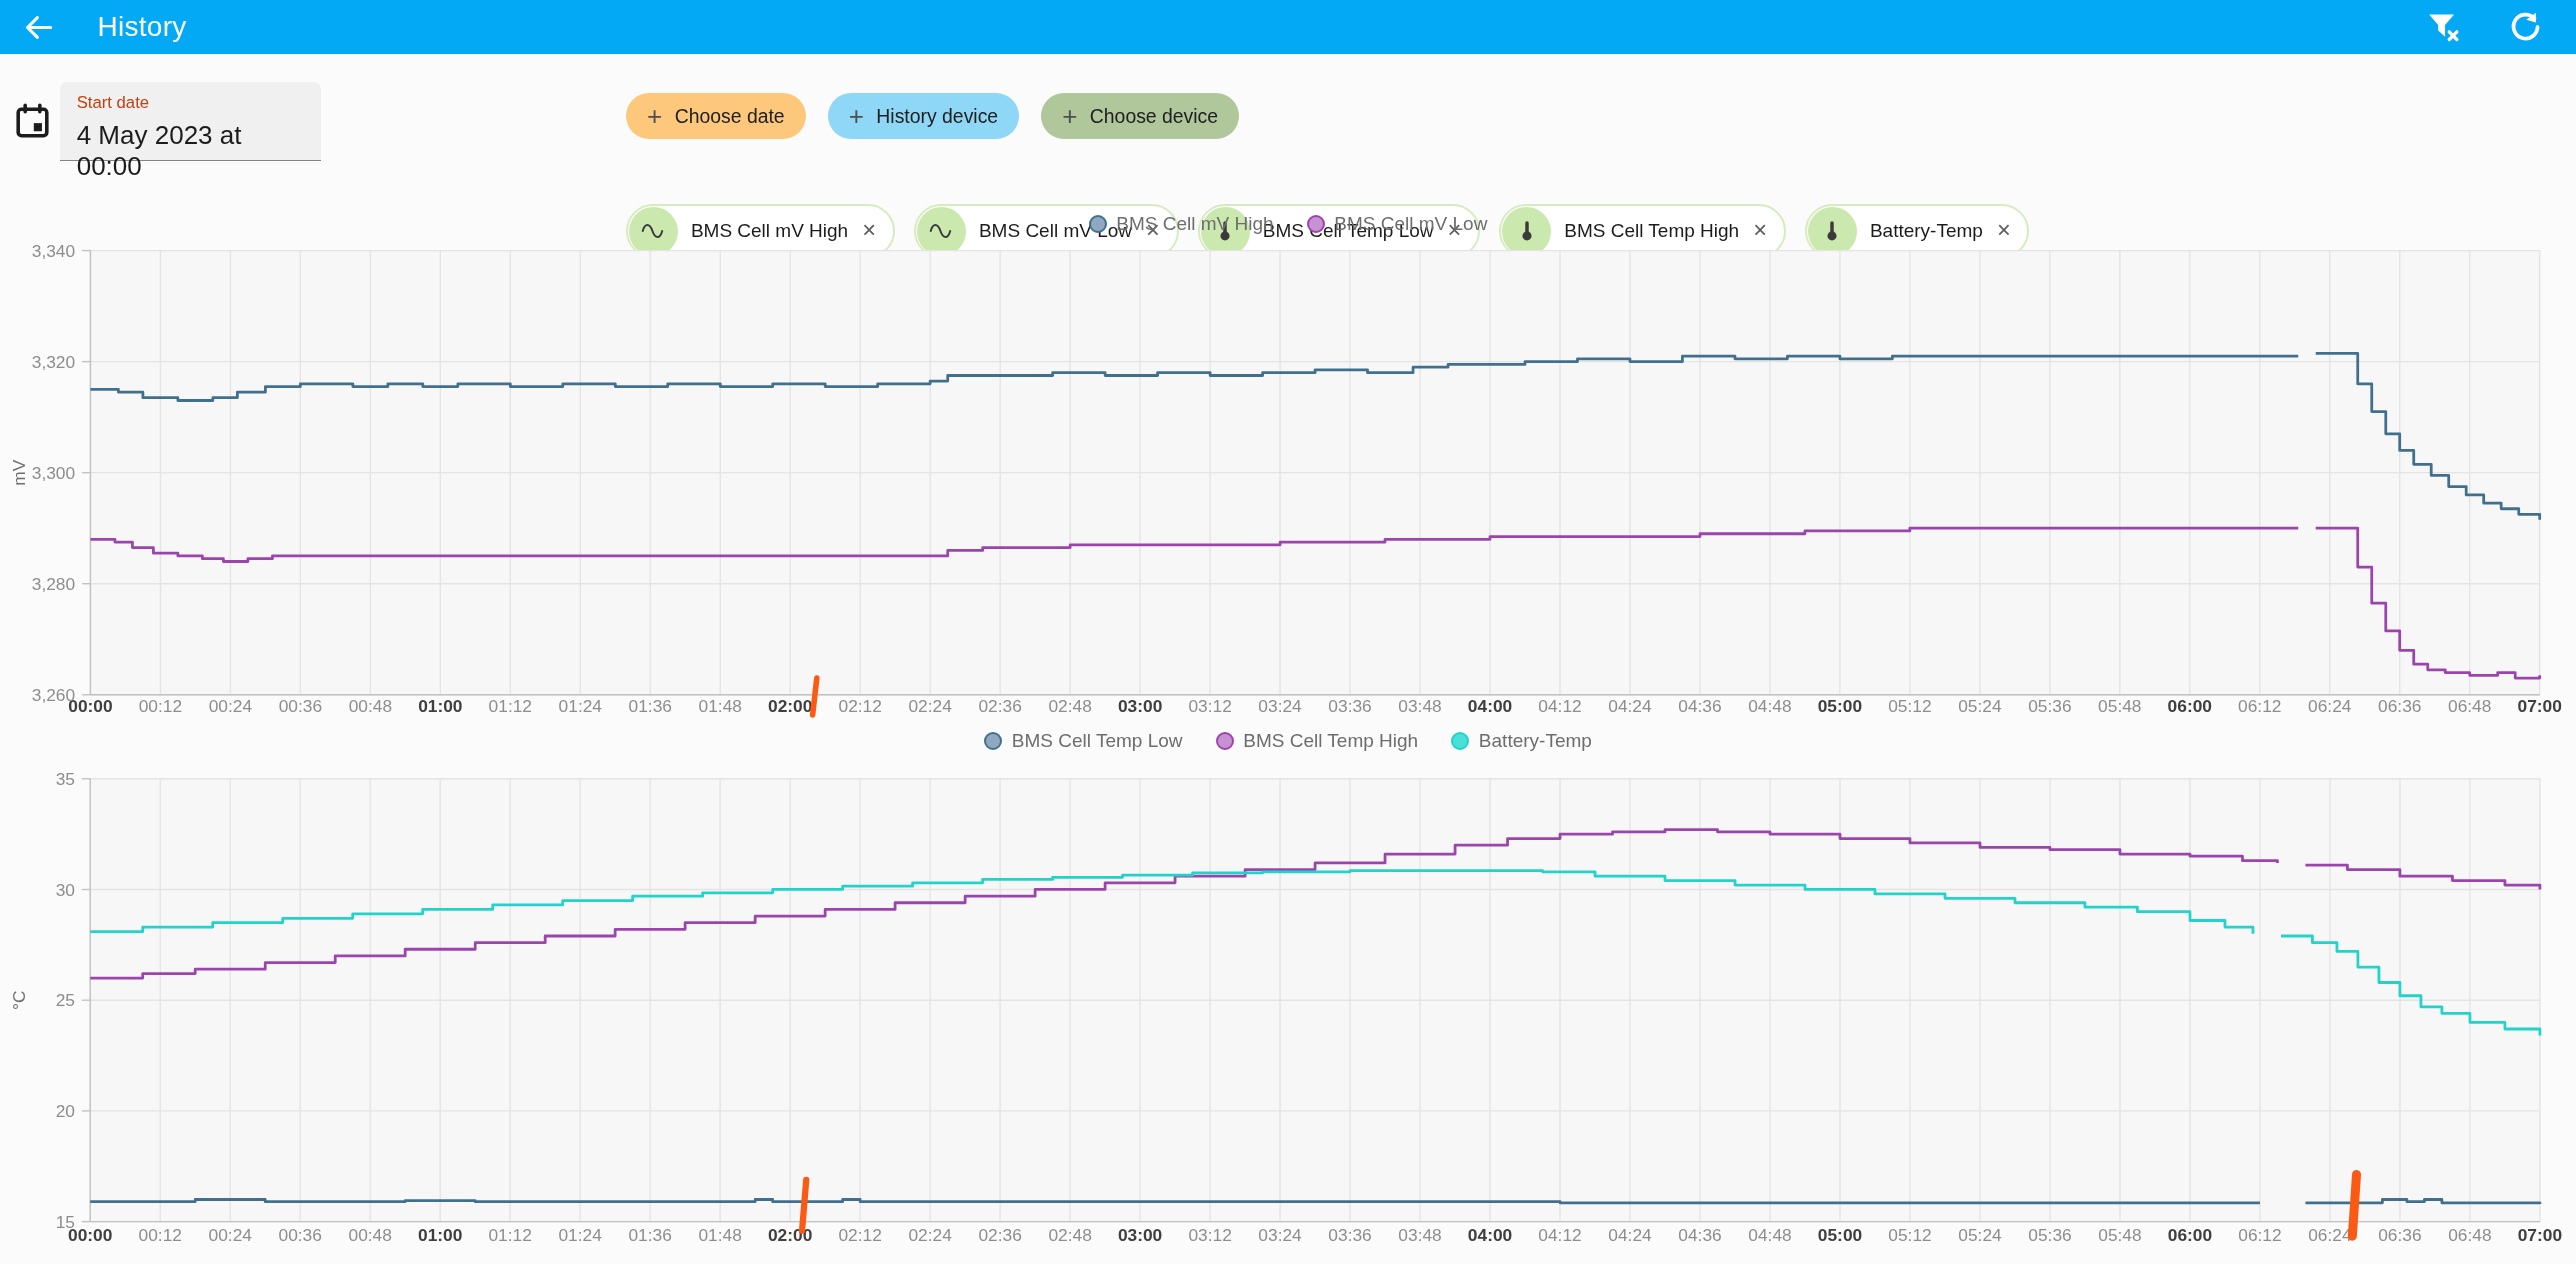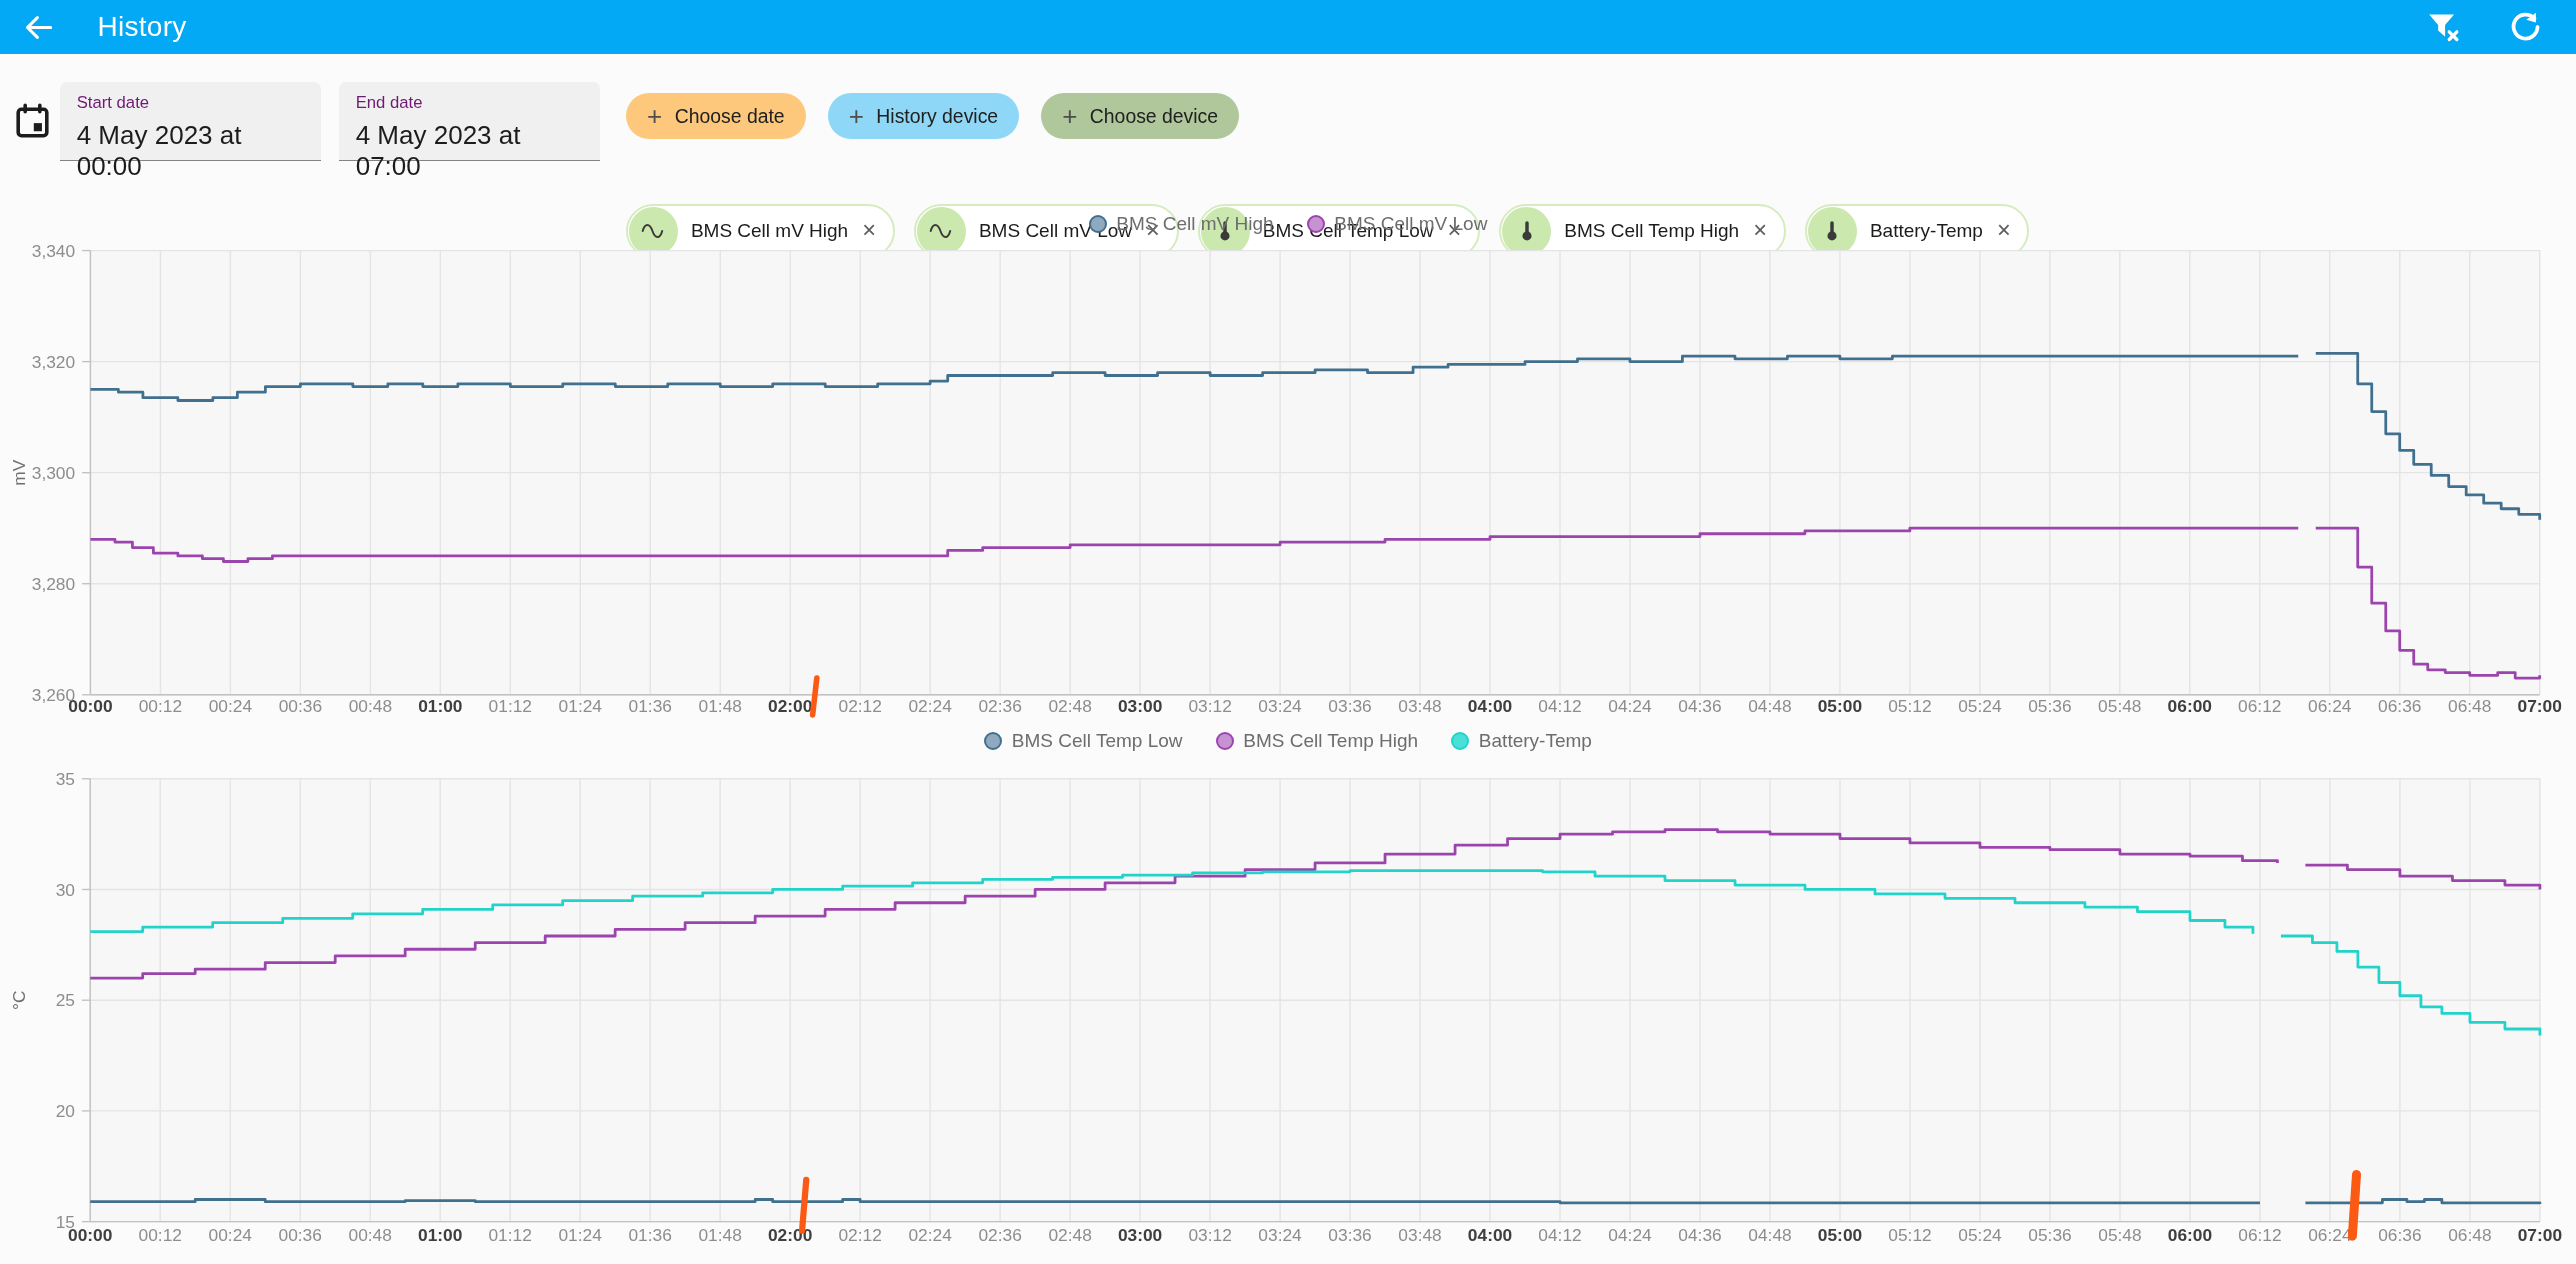--- a/index.html
+++ b/index.html
@@ -11,21 +11,21 @@
   .appbar .title { font-size:28px; font-weight:500; margin-left:39px; letter-spacing:0.3px; }
   .appbar .spacer { flex:1; }
   .iconbtn { width:44px; height:44px; display:flex; align-items:center; justify-content:center; cursor:pointer; }
   .iconbtn.filter { margin-right:39px; }
   .iconbtn.refresh { margin-right:28px; }
 
   
   .toolbar { position:absolute; left:0; top:60px; width:2576px; height:150px; }
   .cal { position:absolute; left:12.5px; top:42px; }
   .datefield { position:absolute; top:22px; width:261px; height:79px; background:#f0f0f0; border-bottom:1.4px solid #838383; border-radius:7px 7px 0 0; padding:11px 16.7px; cursor:pointer; }
-  .datefield .lab { font-size:16.7px; color:#701a75; }
+  .datefield .lab { font-size:16.7px; color:#c2410c; }
   .datefield .val { font-size:26px; color:#1c1c1c; margin-top:7px; }
   #startdate { left:60px; }
   #enddate { left:339px; }
 
   .chips1 { position:absolute; left:626px; top:33px; display:flex; gap:22px; }
   .chip { display:inline-flex; align-items:center; height:46px; border-radius:23px; padding:0 21px; font-size:19.4px; color:#202020; cursor:pointer; white-space:nowrap; }
   .chip .plus { font-size:26px; color:#4e4e4e; font-weight:400; margin-right:12.5px; line-height:1; }
   .chip.area { background:#fdc87c; }
   .chip.device { background:#8ed7f7; }
   .chip.entity { background:#afc79b; }
@@ -77,24 +77,20 @@
   <div class="cal">
     <svg width="39" height="39" viewBox="0 0 24 24">
         <rect x="3.2" y="4.5" width="17.6" height="16.3" rx="2" fill="none" stroke="#1c1c1c" stroke-width="2.2"></rect>
         <path d="M7.5 2 V6 M16.5 2 V6" stroke="#1c1c1c" stroke-width="2.2" stroke-linecap="round"></path>
         <rect x="12.8" y="13" width="5" height="5" fill="#1c1c1c"></rect>
       </svg>
   </div>
   <div class="datefield" id="startdate">
     <div class="lab">Start date</div>
     <div class="val">4 May 2023 at 00:00</div>
-  </div>
-  <div class="datefield" id="enddate">
-    <div class="lab">End date</div>
-    <div class="val">4 May 2023 at 07:00</div>
   </div>
 
   <div class="chips1">
     <div class="chip area">
         <span class="plus">+</span>
         <span>Choose date</span>
       </div>
     <div class="chip device">
         <span class="plus">+</span>
         <span>History device</span>

